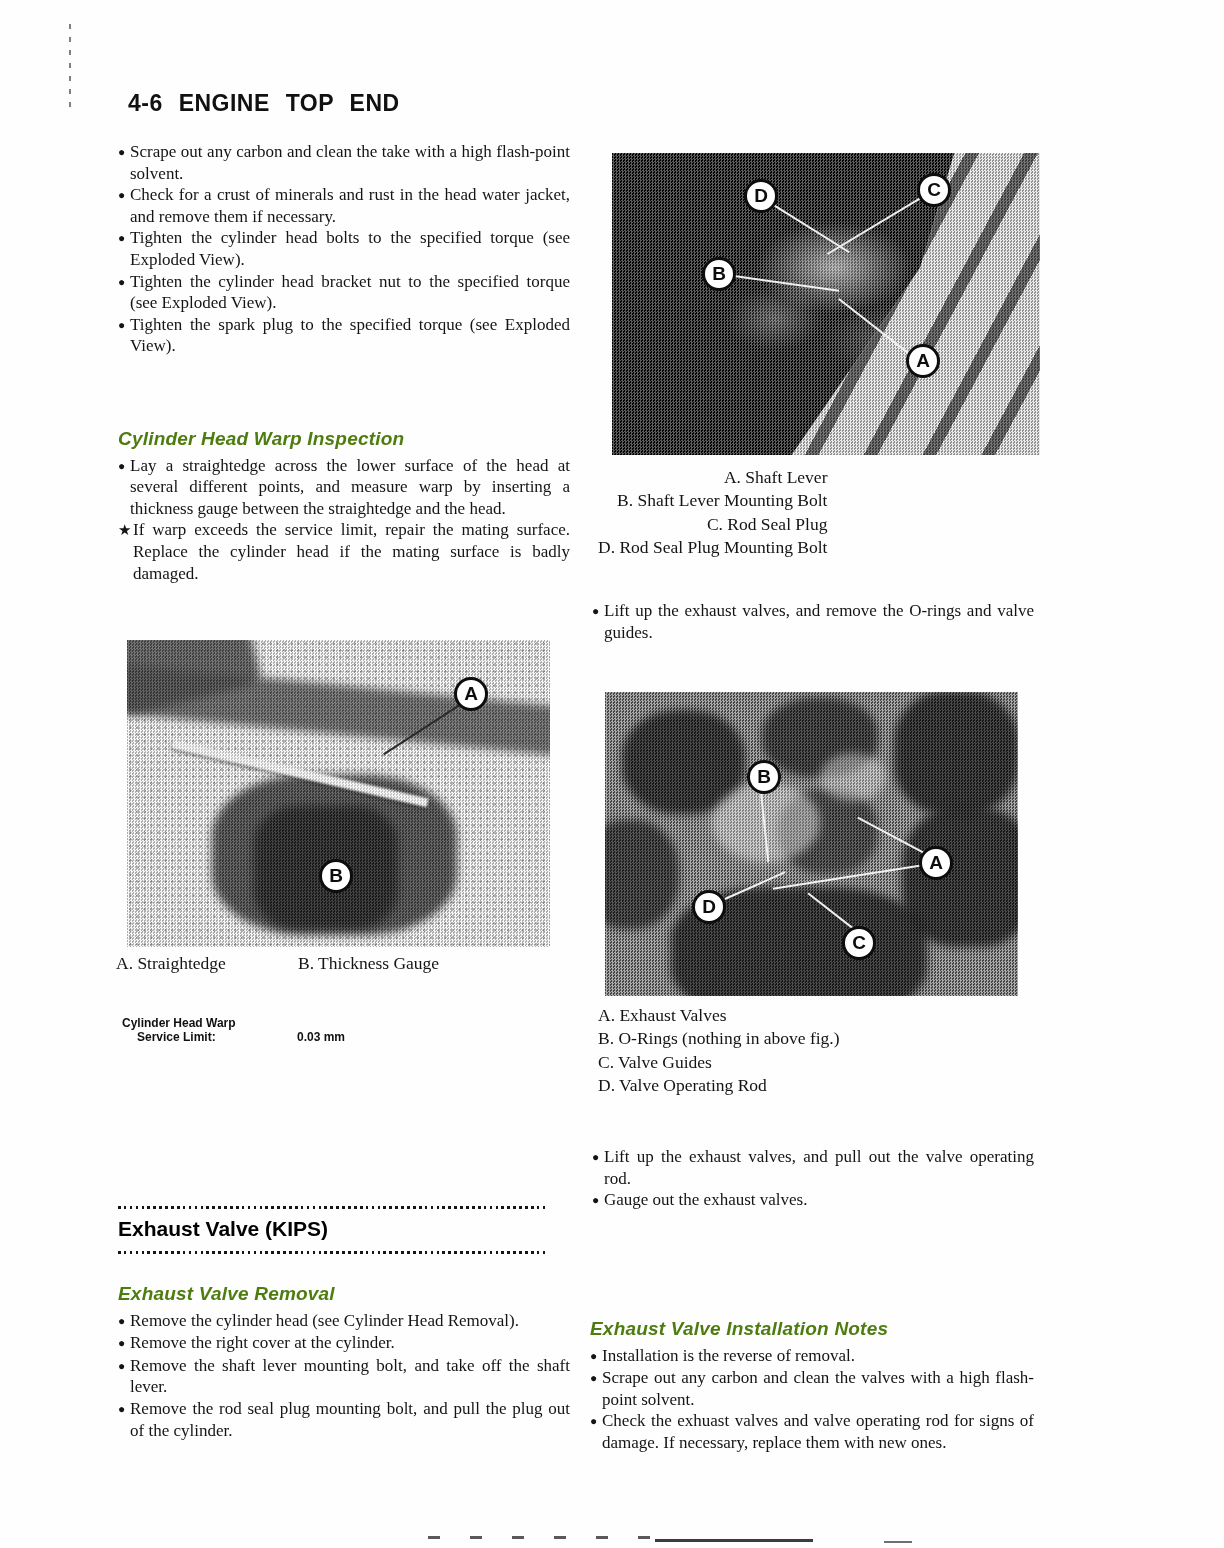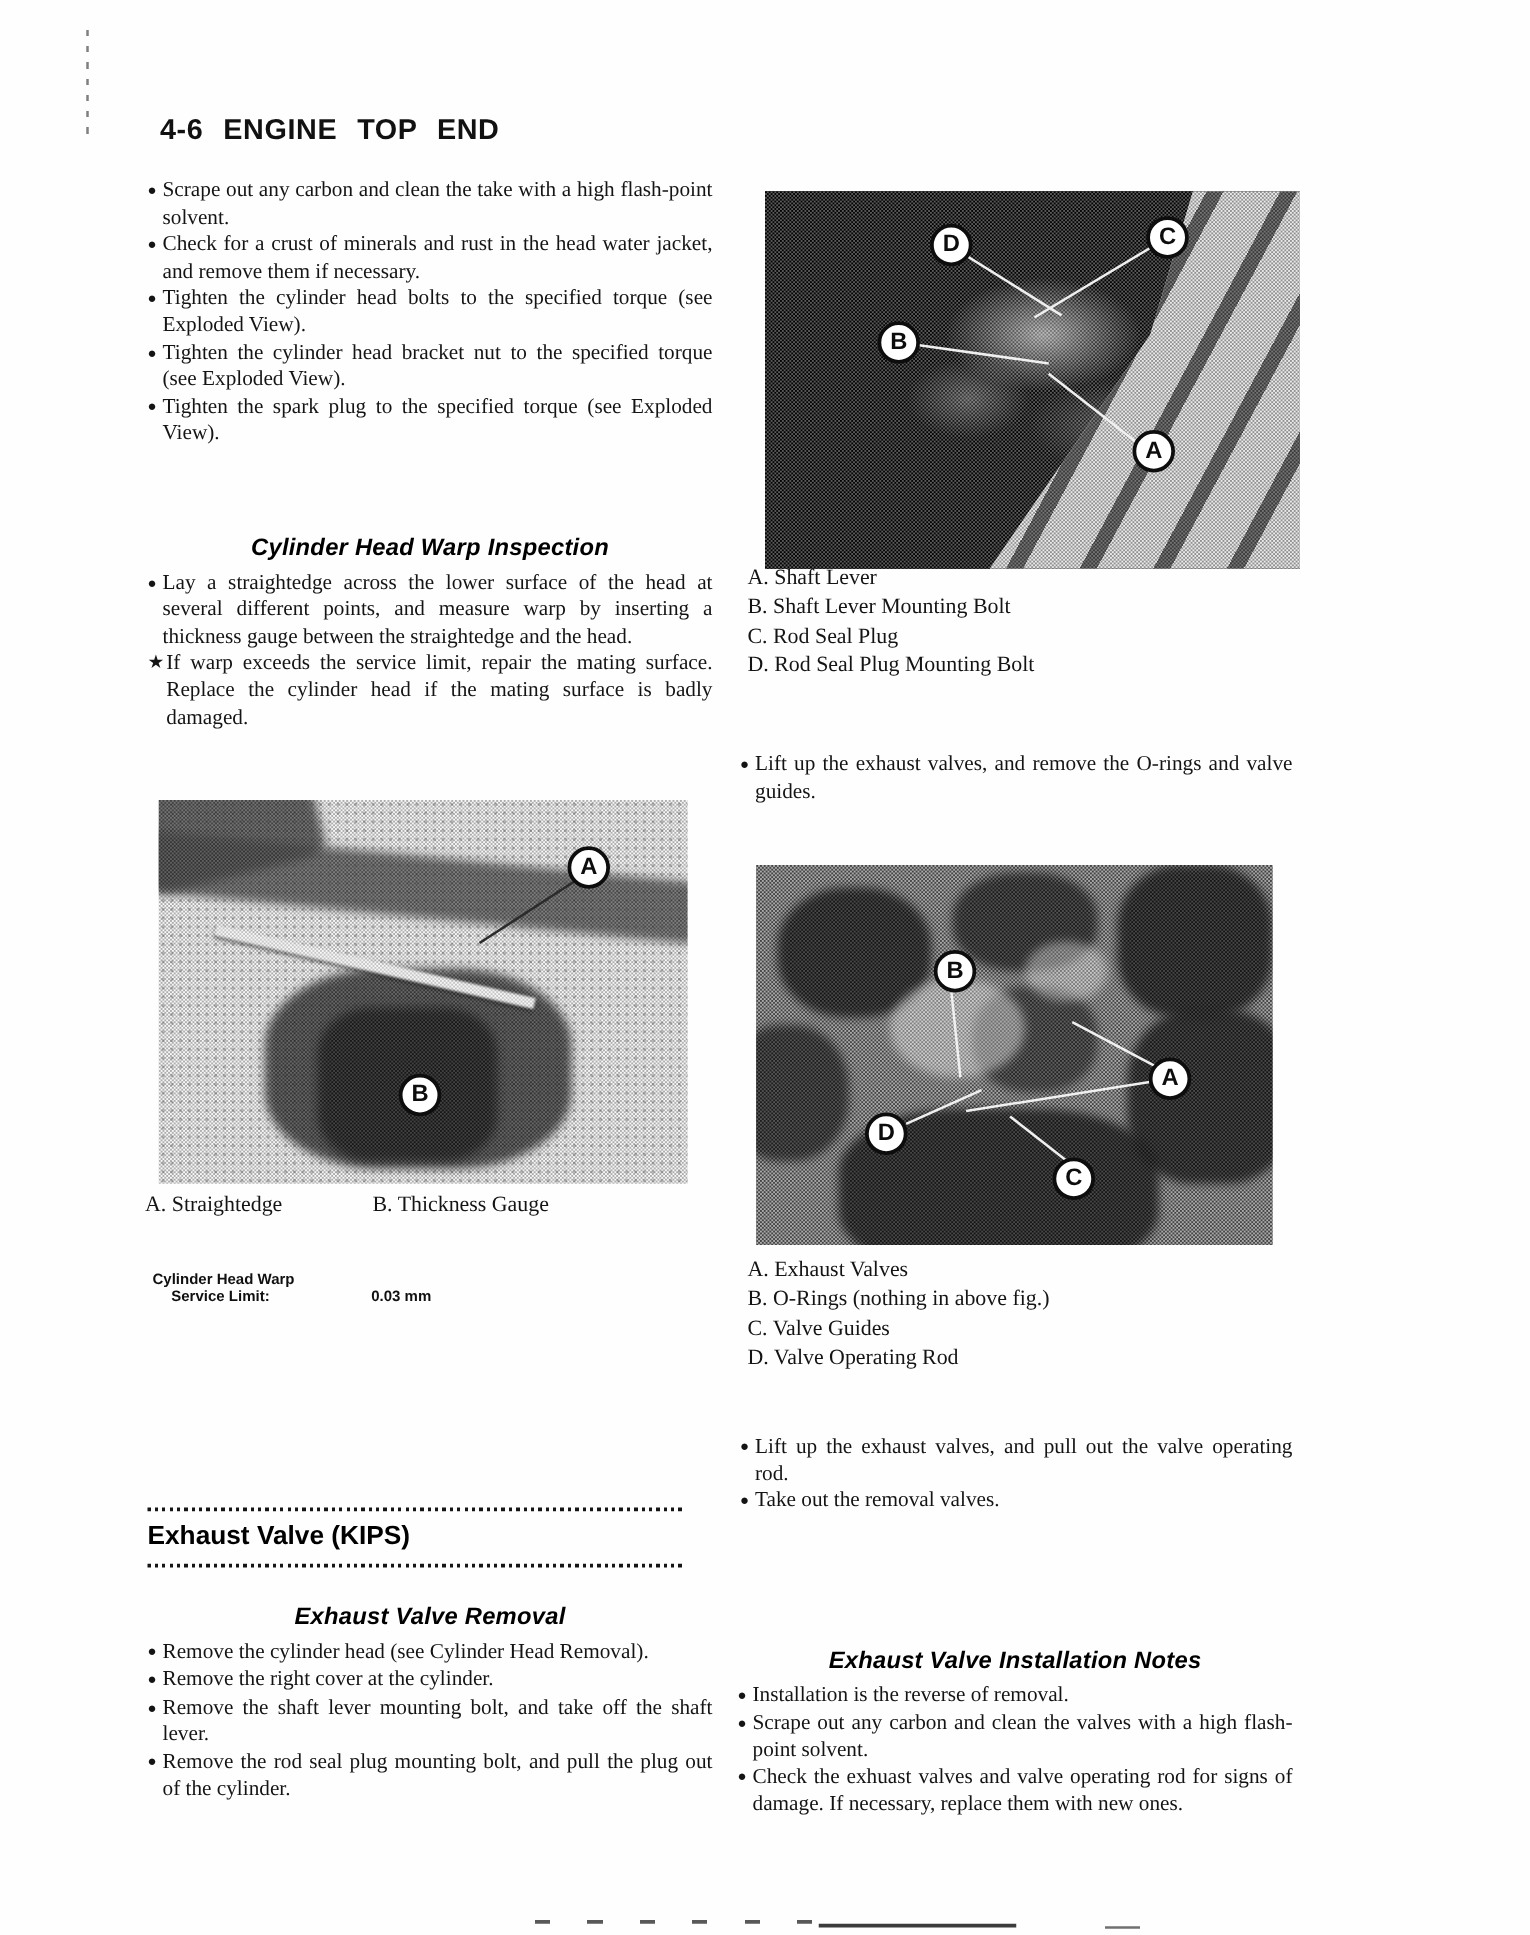--- a/index.html
+++ b/index.html
@@ -11,21 +11,21 @@
   .abs{position:absolute;}
   
   .h-page{font-family:"Liberation Sans",sans-serif;font-weight:700;font-size:23px;
           letter-spacing:.5px;word-spacing:9px;color:#111;}
   .body-txt{font-size:17px;line-height:21.6px;}
   .blist .row{display:flex;}
   .blist .mk{flex:0 0 12px;font-size:12px;line-height:21.6px;padding-top:1px;}
   .blist .mk.star{flex-basis:15px;font-size:15px;}
   .blist .tx{flex:1;text-align:justify;}
   .ititle{font-family:"Liberation Sans",sans-serif;font-style:italic;font-weight:700;
-          font-size:19px;letter-spacing:.2px;margin-bottom:5px;color:#000000;text-align:center;}
+          font-size:19px;letter-spacing:.2px;margin-bottom:5px;color:#4d7c0f;}
   .caps{font-size:17.5px;line-height:23.4px;}
   .boldlbl{font-family:"Liberation Sans",sans-serif;font-weight:700;font-size:12px;color:#101010;}
   .dotrule{height:3px;background-image:repeating-linear-gradient(90deg,#151515 0 2.6px,transparent 2.6px 5.9px);}
   .kips-title{font-family:"Liberation Sans",sans-serif;font-weight:700;font-size:21px;color:#000000;}
   
   .photo{position:absolute;overflow:hidden;}
   .photo::after{content:"";position:absolute;inset:0;z-index:2;pointer-events:none;
     background-image:repeating-conic-gradient(rgba(255,255,255,.16) 0% 25%, rgba(0,0,0,.20) 0% 50%);
     background-size:3px 3px;}
   .blob{position:absolute;filter:blur(4px);}
@@ -135,21 +135,21 @@
     <div class="lead" style="left:160px;top:50px;width:91px;transform:rotate(32deg);"></div>
     <div class="lead" style="left:308px;top:44px;width:108px;transform:rotate(149deg);"></div>
     <div class="lead" style="left:122px;top:122px;width:106px;transform:rotate(8deg);"></div>
     <div class="lead" style="left:298px;top:200px;width:90px;transform:rotate(-142deg);"></div>
     <div class="callout" style="left:132px;top:26px;">D</div>
     <div class="callout" style="left:305px;top:20px;">C</div>
     <div class="callout" style="left:90px;top:104px;">B</div>
     <div class="callout" style="left:294px;top:191px;">A</div>
   </div>
 
-  <div class="abs caps" style="left:598px;top:450px;">
+  <div class="abs caps" style="left:598px;top:466px;text-align:right;">
     <div>A. Shaft Lever</div>
     <div>B. Shaft Lever Mounting Bolt</div>
     <div>C. Rod Seal Plug</div>
     <div>D. Rod Seal Plug Mounting Bolt</div>
   </div>
 
   <div class="abs body-txt blist" style="left:592px;top:600px;width:442px;">
     <div class="row">
       <span class="mk">●</span>
       <span class="tx">Lift up the exhaust valves, and remove the O-rings and valve guides.</span>
@@ -208,21 +208,21 @@
     <div>D. Valve Operating Rod</div>
   </div>
 
   <div class="abs body-txt blist" style="left:592px;top:1146px;width:442px;">
     <div class="row">
       <span class="mk">●</span>
       <span class="tx">Lift up the exhaust valves, and pull out the valve operating rod.</span>
       </div>
     <div class="row">
       <span class="mk">●</span>
-      <span class="tx">Take out the removal valves.</span>
+      <span class="tx">Gauge out the exhaust valves.</span>
       </div>
   </div>
 
   <div class="abs" style="left:118px;top:1206px;width:428px;">
     <div class="dotrule"></div>
     <div class="kips-title" style="margin:8px 0 10px 0;">Exhaust Valve (KIPS)</div>
     <div class="dotrule"></div>
   </div>
 
   <div class="abs body-txt" style="left:118px;top:1283px;width:452px;">

